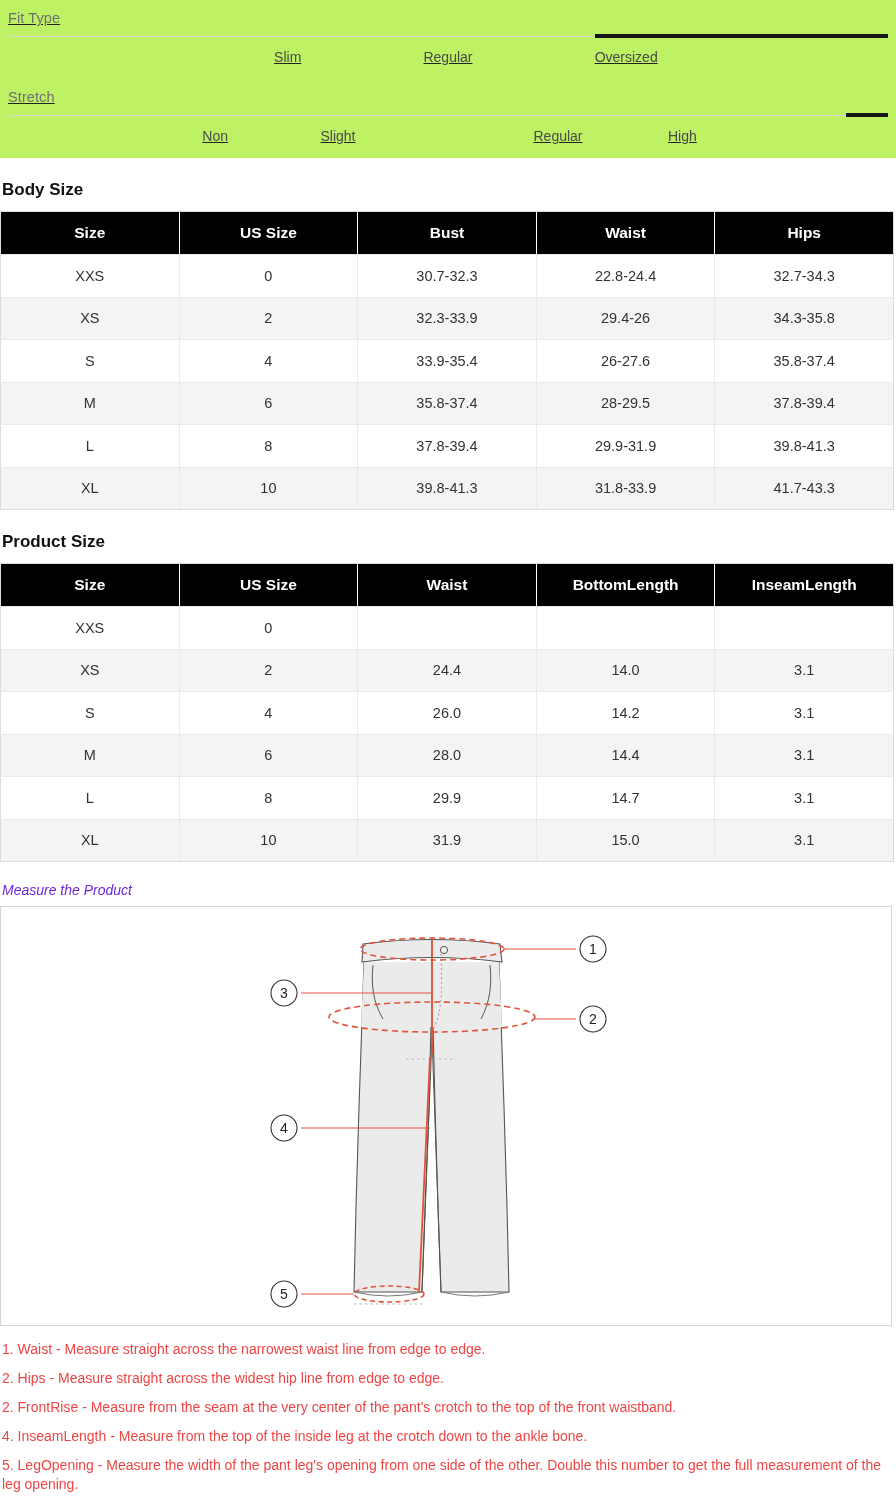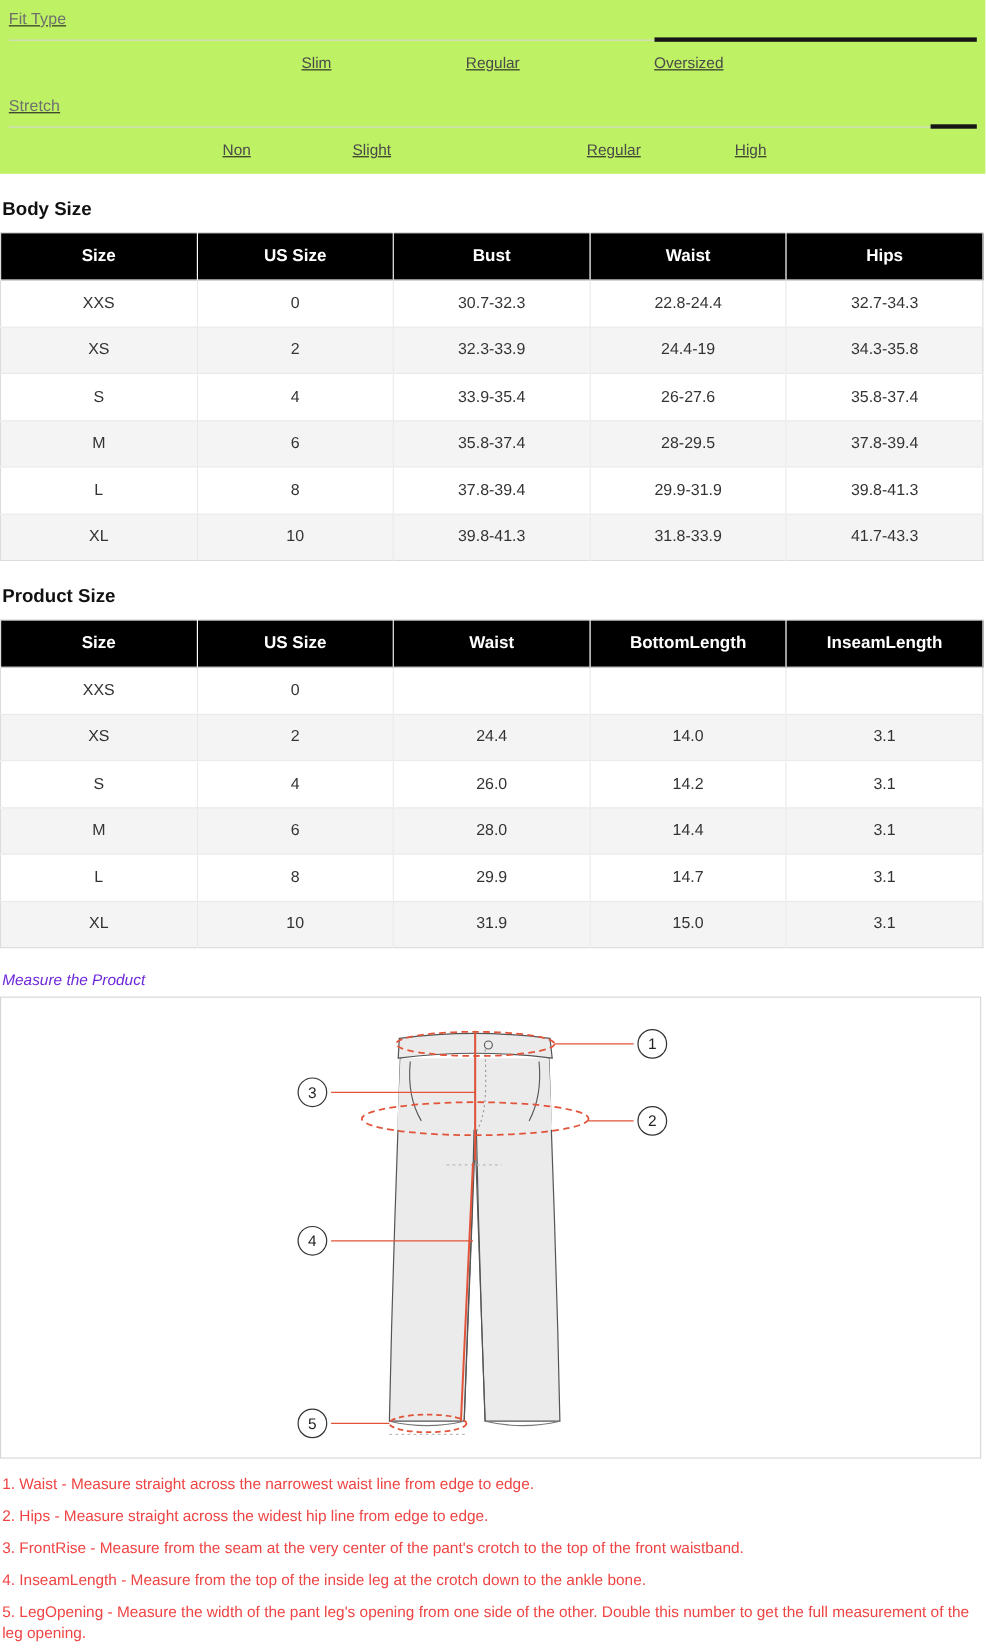--- a/index.html
+++ b/index.html
@@ -174,21 +174,21 @@
       <td>XXS</td>
       <td>0</td>
       <td>30.7-32.3</td>
       <td>22.8-24.4</td>
       <td>32.7-34.3</td>
     </tr>
     <tr>
       <td>XS</td>
       <td>2</td>
       <td>32.3-33.9</td>
-      <td>24.4-19</td>
+      <td>29.4-26</td>
       <td>34.3-35.8</td>
     </tr>
     <tr>
       <td>S</td>
       <td>4</td>
       <td>33.9-35.4</td>
       <td>26-27.6</td>
       <td>35.8-37.4</td>
     </tr>
     <tr>
@@ -350,16 +350,16 @@
         <text x="283" y="392" text-anchor="middle" font-family="Liberation Sans, sans-serif" font-size="14" fill="#222222">5</text>
       </g>
 
     </g>
   </svg>
 </div>
 
 <div class="notes">
   <p>1. Waist - Measure straight across the narrowest waist line from edge to edge.</p>
   <p>2. Hips - Measure straight across the widest hip line from edge to edge.</p>
-  <p>3. FrontRise - Measure from the seam at the very center of the pant's crotch to the top of the front waistband.</p>
+  <p>2. FrontRise - Measure from the seam at the very center of the pant's crotch to the top of the front waistband.</p>
   <p>4. InseamLength - Measure from the top of the inside leg at the crotch down to the ankle bone.</p>
   <p>5. LegOpening - Measure the width of the pant leg's opening from one side of the other. Double this number to get the full measurement of the leg opening.</p>
 </div>
 
 </body></html>

